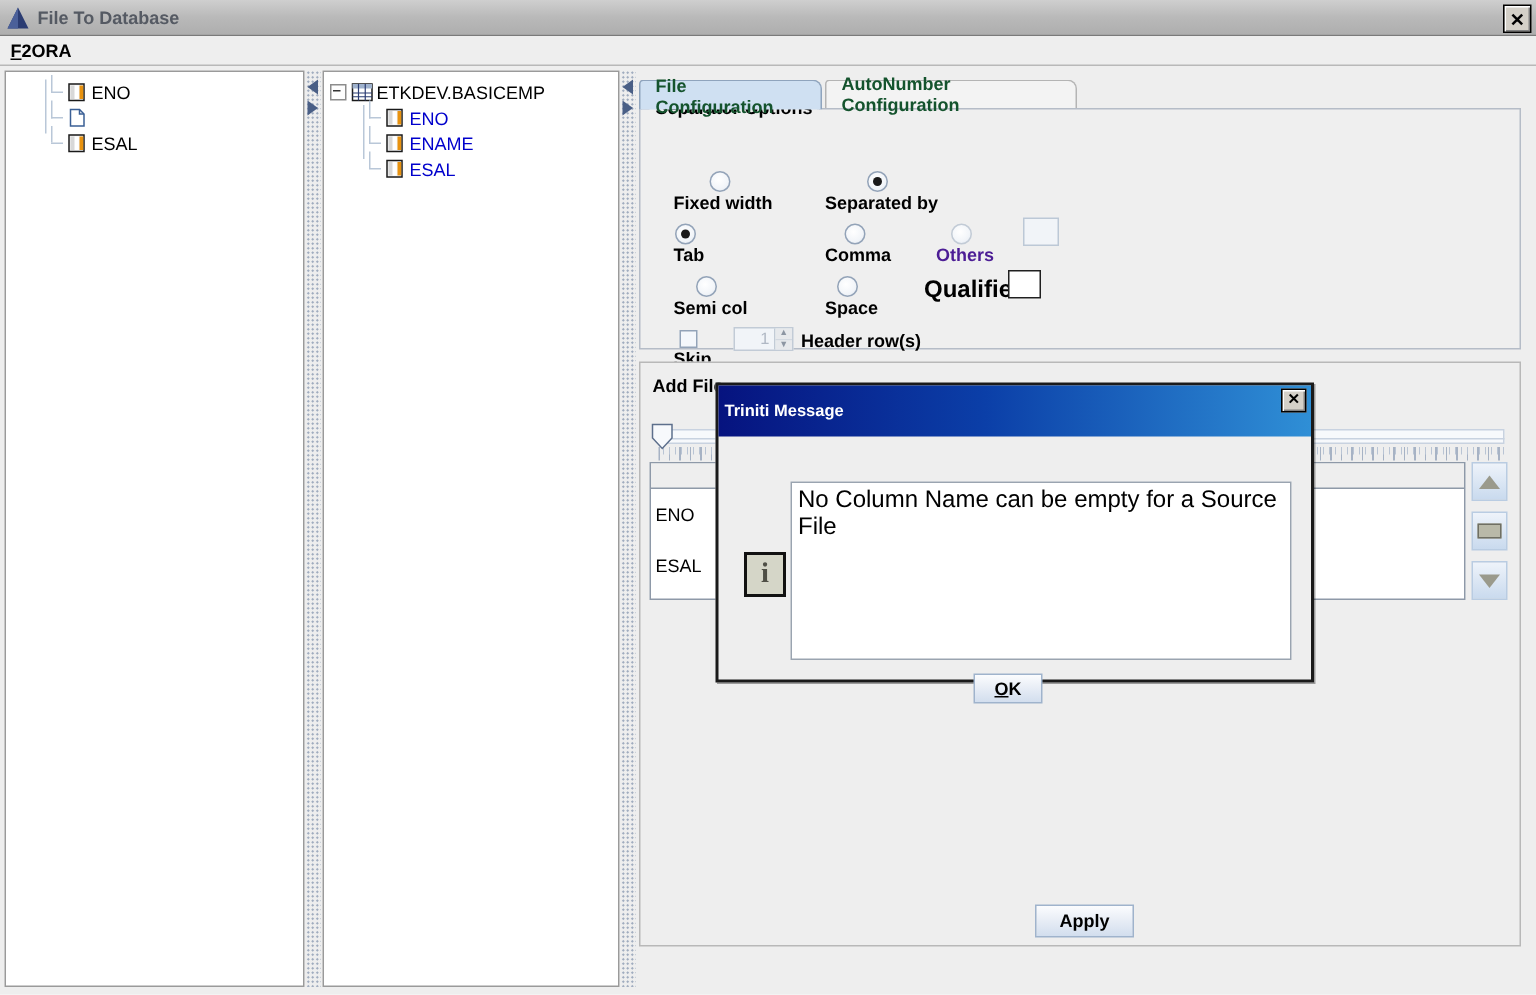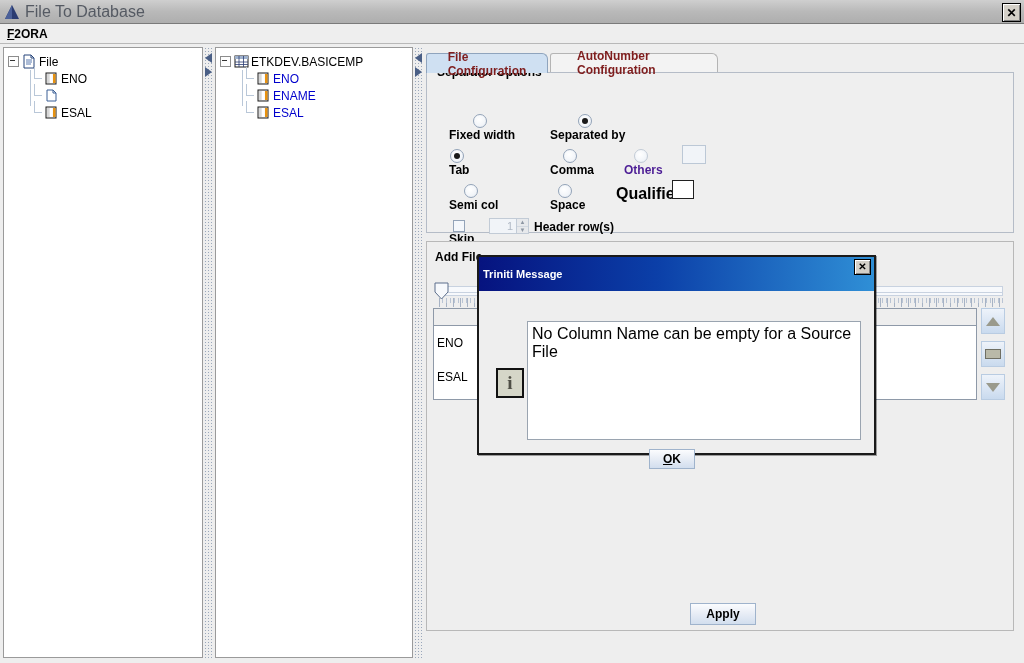--- a/index.html
+++ b/index.html
@@ -16,21 +16,21 @@
   
   .titlebar{
     position:absolute;left:0;top:0;width:1024px;height:24px;
     background:linear-gradient(to bottom,#cfcfcf 0%,#b9b9b9 50%,#aeaeae 100%);
     border-bottom:1px solid #7a7a7a;
     display:flex;align-items:center;
     box-sizing:border-box;
   }
   .title-icon{width:18px;height:18px;margin-left:3px;margin-right:4px;position:relative;flex:0 0 auto;}
   .title-icon svg{display:block;}
-  .title-text{font-weight:normal;font-size:16px;color:#555a63;letter-spacing:0px;}
+  .title-text{font-weight:bold;font-size:12px;color:#555a63;letter-spacing:0px;}
   .title-close{
     position:absolute;right:3px;top:3px;width:17px;height:17px;
     background:#d4d0c8;border:1px solid #000;
     box-shadow:inset 1px 1px 0 #ffffff, inset -1px -1px 0 #808080;
     display:flex;align-items:center;justify-content:center;
     font-size:12px;font-weight:bold;line-height:1;color:#000;cursor:pointer;
     font-family:"Liberation Sans",sans-serif;
   }
 
   
@@ -100,21 +100,21 @@
     position:absolute;left:424px;top:2px;width:597px;height:611px;
     background:#eeeeee;box-sizing:border-box;
   }
   .tabstrip{position:relative;height:20px;margin:6px 0 0 2px;}
   .tab{
     position:absolute;top:0;height:19px;box-sizing:border-box;
     border:1px solid #9aa4b5;border-bottom:none;
     border-radius:3px 6px 0 0;
     font-size:12px;font-weight:bold;
     display:flex;align-items:center;justify-content:center;
-    padding:0 26px;cursor:pointer;color:#7f1d1d;
+    padding:0 10px;cursor:pointer;color:#14532d;
   }
   .tab.sel{background:#cfe0f2;border-color:#8fa4bd;z-index:3;height:20px;}
   .tab.unsel{background:#f3f3f3;border-color:#b4b4b4;z-index:1;}
 
   .groupbox{
     position:absolute;left:2px;top:25px;width:588px;height:161px;
     border:1px solid #b5bcc7;background:#efefef;box-sizing:border-box;
   }
   .group-title{
     position:absolute;left:6px;top:-8px;background:#efefef;padding:0 4px;
@@ -261,31 +261,20 @@
   <div class="menubar">
     <div class="menu-item">
       <span class="mn">F</span><span>2ORA</span>
     </div>
   </div>
 
   <div class="content">
 
     <div class="tree-pane" id="pane-left">
       <div class="tree">
-        <div class="tree-row">
-          <span class="toggle"></span>
-          <span class="ic">
-            <svg width="14" height="15" viewBox="0 0 14 15">
-              <path d="M2 1 h7 l3 3 v10 h-10 z" fill="#ffffff" stroke="#26457a" stroke-width="1"></path>
-              <path d="M9 1 v3 h3" fill="none" stroke="#26457a" stroke-width="1"></path>
-              <path d="M4 6 h6 M4 8 h6 M4 10 h5" stroke="#5b7bb0" stroke-width="1"></path>
-            </svg>
-          </span>
-          <span class="tree-label">File</span>
-        </div>
 
         <div style="position:relative;">
           <div class="vline" style="top:0;height:36px;"></div>
 
           <div class="tree-row" style="padding-left:22px;">
             <span class="elbow"></span>
             <span class="ic">
               <svg width="14" height="15" viewBox="0 0 14 15">
                 <rect x="2" y="2" width="10" height="11" fill="#f2f2f2" stroke="#1a1a1a" stroke-width="1"></rect>
                 <rect x="3" y="3" width="2.5" height="9" fill="#d8d8d8"></rect>

